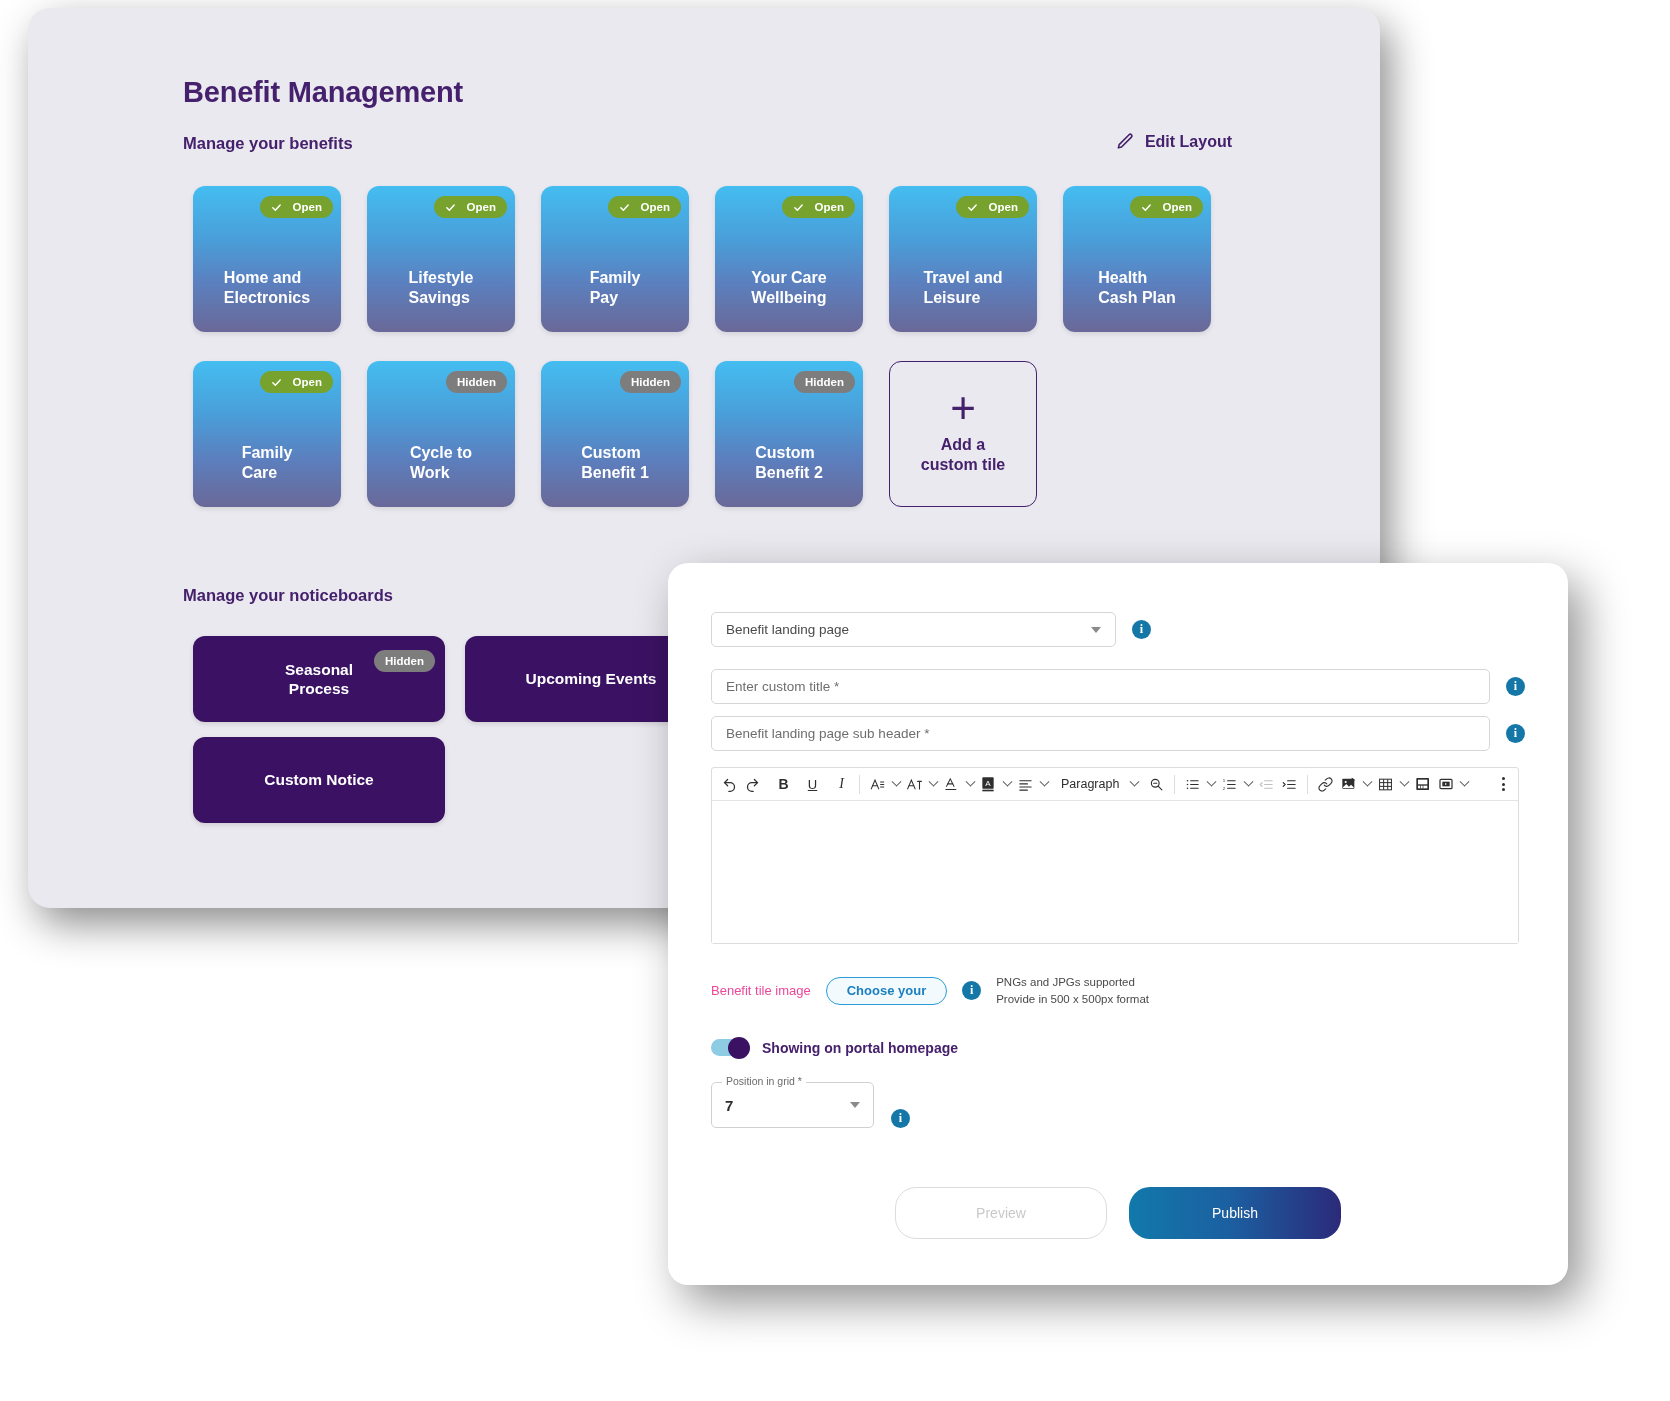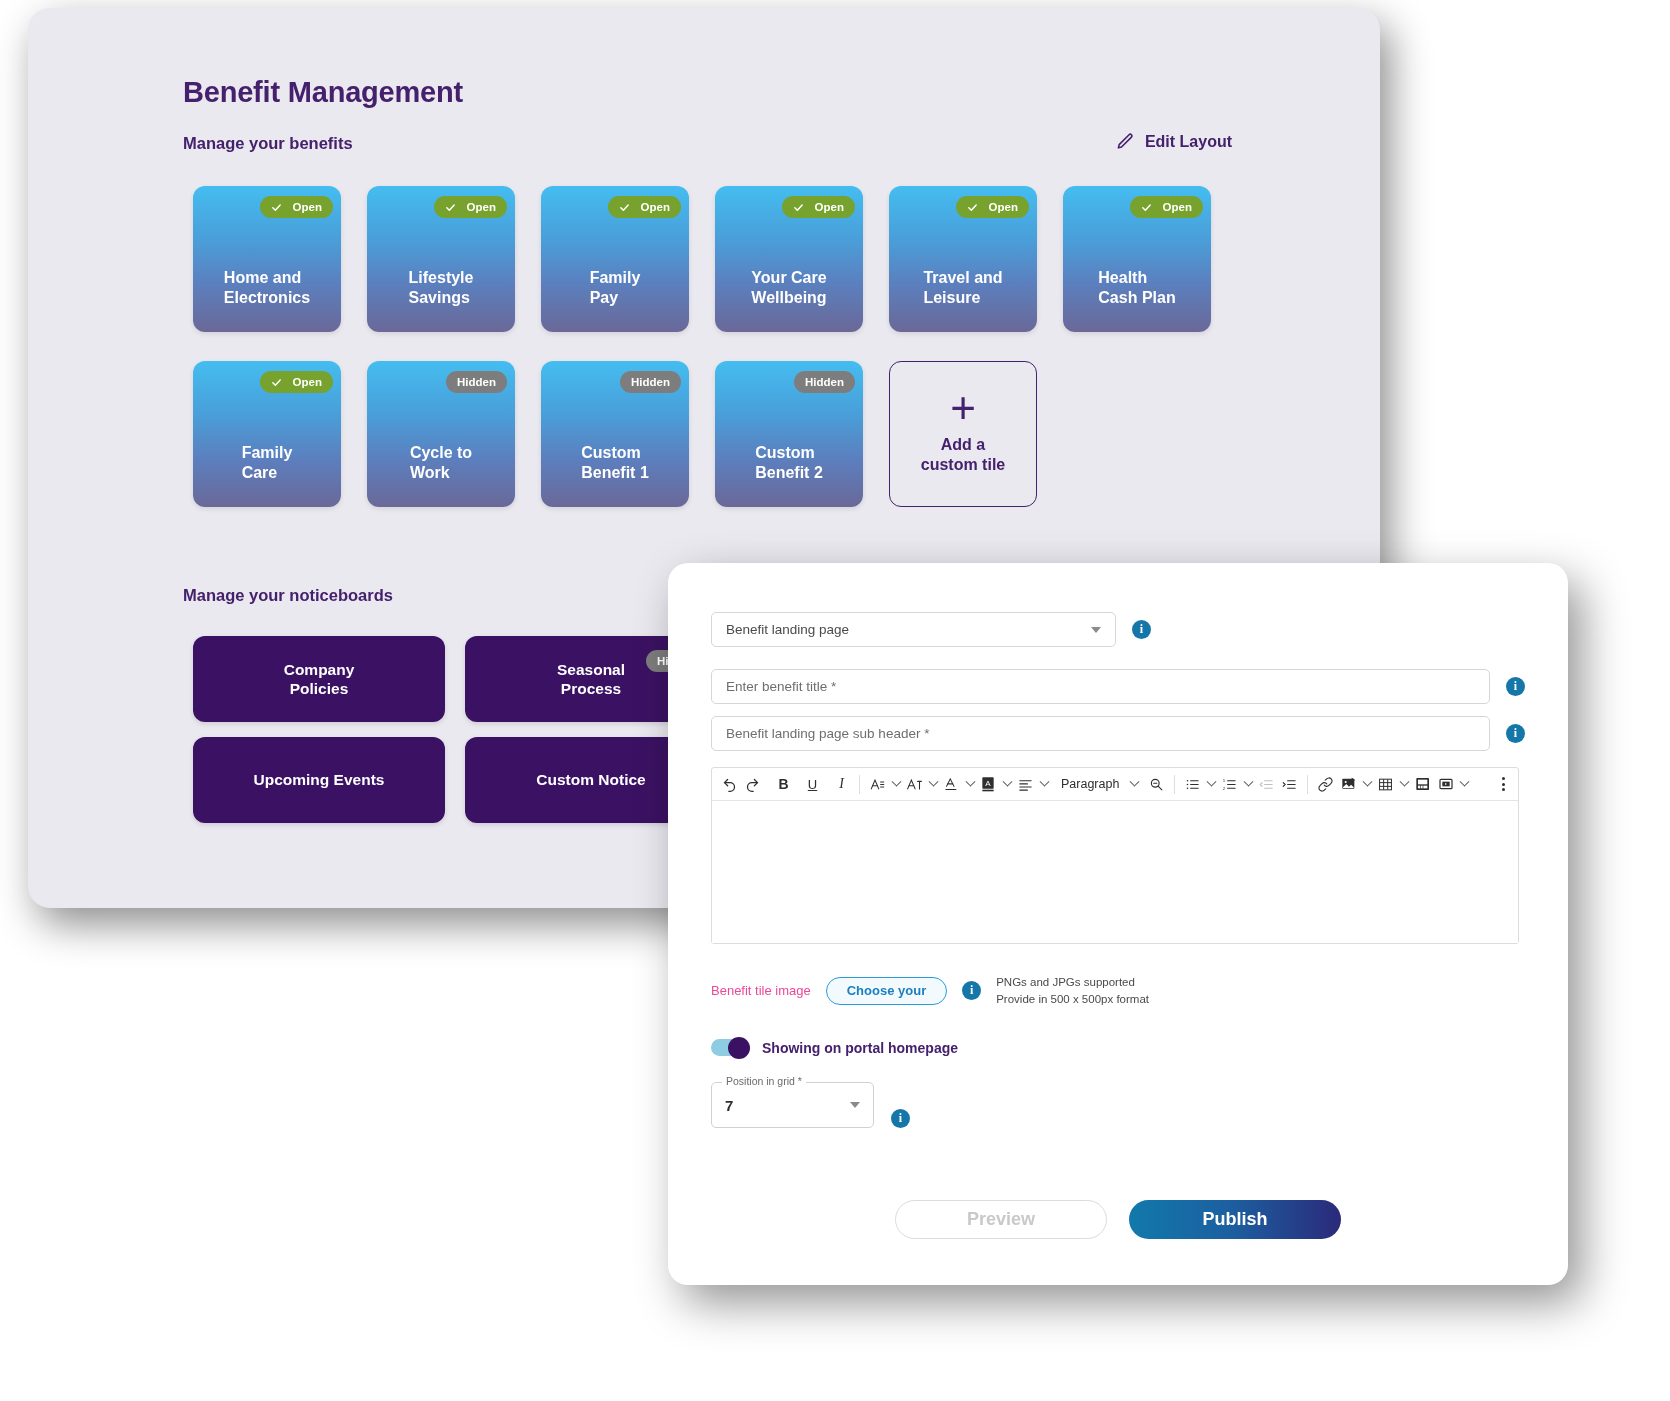--- a/index.html
+++ b/index.html
@@ -256,23 +256,23 @@
     font-size: 10.5px; color: #6b6b6b;
   }
   .pos-row { display: flex; align-items: flex-end; gap: 17px; }
 
   
   .footer {
     position: absolute; left: 0; right: 0; bottom: 46px;
     display: flex; justify-content: center; gap: 22px;
   }
   .btn {
-    height: 39px; border-radius: 21px;
+    height: 52px; border-radius: 21px;
     display: flex; align-items: center; justify-content: center;
-    font-size: 18px; font-weight: bold; cursor: pointer;
+    font-size: 14px; font-weight: normal; cursor: pointer;
   }
   .btn-preview {
     width: 212px; background: #ffffff;
     border: 1px solid #dcdcdc; color: #c9c9c9;
   }
   .btn-publish {
     width: 212px; color: #ffffff;
     background: linear-gradient(90deg, #1179ab 0%, #1c5fa0 48%, #2b2a7a 100%);
   }
 </style>
@@ -406,24 +406,20 @@
           <div class="plus">+</div>
           <div class="add-label">Add a
 custom tile</div>
         </div>
       </div>
 
     <div class="section-label lbl-notice">Manage your noticeboards</div>
 
     <div class="notice-grid" id="notice-grid">
         <div class="notice">
-          <div class="notice-title">Company
-Policies</div>
-        </div>
-        <div class="notice">
           <div class="badge hidden">
             <span>Hidden</span>
           </div>
           <div class="notice-title">Seasonal
 Process</div>
         </div>
         <div class="notice">
           <div class="notice-title">Upcoming Events</div>
         </div>
         <div class="notice">
@@ -437,21 +433,21 @@
 
       <div class="row">
         <div class="field select-field">
           <span>Benefit landing page</span>
           <span class="caret"></span>
         </div>
         <div class="info-dot">i</div>
       </div>
 
       <div class="row" style="margin-top:22px;">
-        <div class="field full-field placeholder">Enter benefit title *</div>
+        <div class="field full-field placeholder">Enter custom title *</div>
         <div class="info-dot">i</div>
       </div>
 
       <div class="row" style="margin-top:12px;">
         <div class="field full-field placeholder">Benefit landing page sub header *</div>
         <div class="info-dot">i</div>
       </div>
 
       <div class="editor">
         <div class="editor-toolbar">

